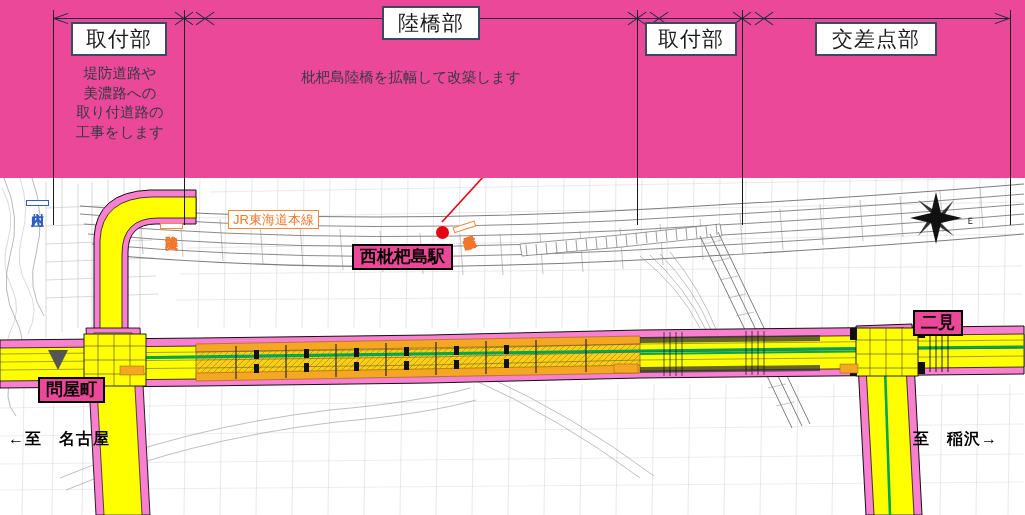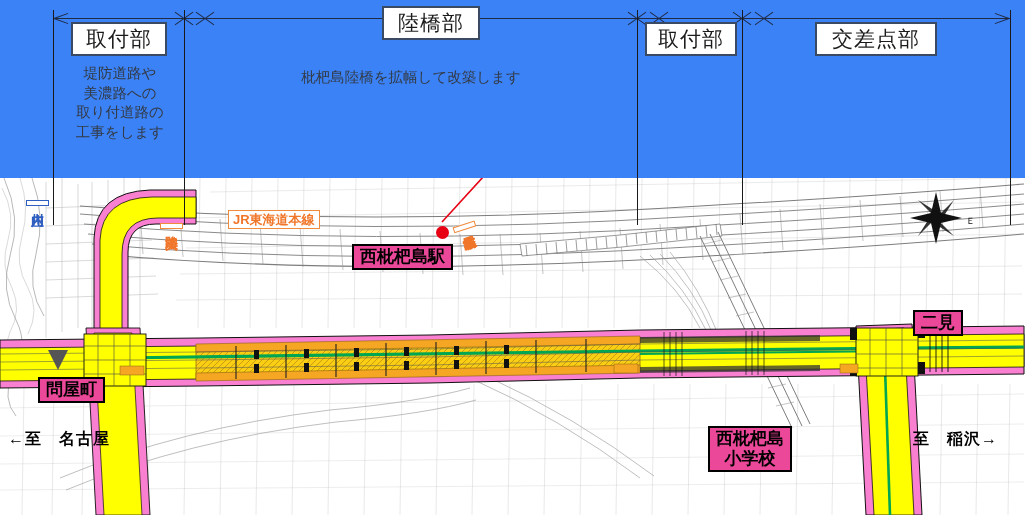--- a/index.html
+++ b/index.html
@@ -5,21 +5,21 @@
   * { box-sizing: border-box; margin: 0; padding: 0; }
   html, body {
     width: 1025px; height: 515px;
     background: #ffffff;
     font-family: "Liberation Sans", "DejaVu Sans", sans-serif;
     overflow: hidden;
   }
   #root { position: relative; width: 1025px; height: 515px; background:#fff; }
 
   
-  .band { position:absolute; left:0; top:0; width:1025px; height:178px; background:#3b82f6; z-index:30; }
+  .band { position:absolute; left:0; top:0; width:1025px; height:178px; background:#ec4899; z-index:30; }
 
   .dimline { position:absolute; height:1px; background:#1f2b44; top:18px; }
   .divider { position:absolute; width:1px; background:#1a1a1a; top:10px; z-index:32; }
 
   .tick { position:absolute; top:8px; width:22px; height:22px; }
   .tick::before, .tick::after {
     content:""; position:absolute; left:0; top:10px; width:22px; height:1px; background:#1f2b44;
     transform-origin:50% 50%;
   }
   .tick::before { transform: rotate(35deg); }
@@ -64,21 +64,21 @@
   .lbl {
     position:absolute; z-index:20; white-space:pre-line;
     font-size:15px; line-height:17px; text-align:center;
   }
   .lbl-black {
     border:2px solid #000; background:#ec4899; color:#000;
     font-weight:bold; padding:1px 6px; font-size:17px; line-height:20px;
   }
   .lbl-orange {
     border:1.6px solid #f08a3c; background:#fff; color:#f0762a;
-    font-weight:bold; padding:1px 4px; font-size:13px; line-height:15px;
+    font-weight:normal; padding:1px 4px; font-size:13px; line-height:15px;
   }
   .lbl-blue {
     border:1.6px solid #2f5fc0; background:#fff; color:#2f5fc0;
     font-weight:bold; padding:2px 3px; font-size:13px; line-height:15px;
     writing-mode: vertical-rl; text-orientation: upright;
   }
   .lbl-vert-orange {
     border:1.6px solid #f08a3c; background:#fff; color:#f0762a;
     font-weight:bold; padding:2px 3px; font-size:13px; line-height:15px;
     writing-mode: vertical-rl; text-orientation: upright;
@@ -368,22 +368,20 @@
     <div class="lbl lbl-orange" style="left:228px; top:32px;">JR東海道本線</div>
 
     <div class="lbl lbl-vert-orange" style="left:452px; top:46px; transform:rotate(-18deg); transform-origin:50% 0;">名鉄名古屋本線</div>
 
     <div class="lbl lbl-black" style="left:352px; top:66px;">西枇杷島駅</div>
 
     <div class="lbl lbl-black" style="left:38px; top:199px;">問屋町</div>
 
     <div class="lbl lbl-black" style="left:903px; top:132px;margin-left:10px;">二見</div>
 
-    <div class="lbl lbl-black" style="left:708px; top:248px;">西枇杷島
-小学校</div>
 
     <div class="lbl lbl-plain" style="left:8px; top:252px;">←至　名古屋</div>
 
     <div class="lbl lbl-plain" style="left:913px; top:252px;">至　稲沢→</div>
 
     <svg style="position:absolute; left:430px; top:-4px; z-index:21;" width="60" height="58">
       <path d="M54 2 L12 48" stroke="#e60012" stroke-width="1.6" fill="none"></path>
     </svg>
     <div class="red-dot" style="left:436px; top:48px;"></div>
 

